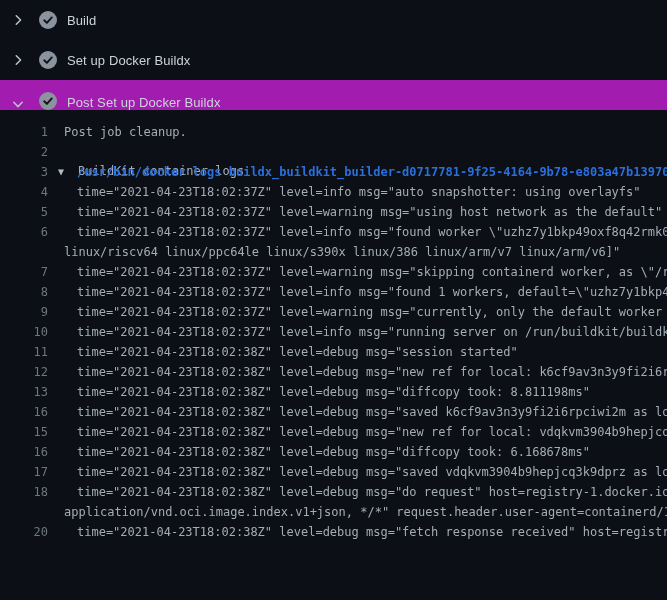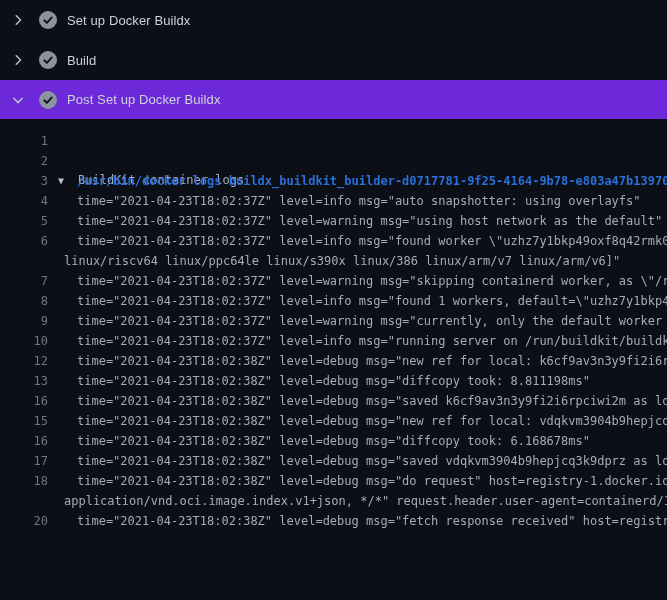--- a/index.html
+++ b/index.html
@@ -9,21 +9,21 @@
     font-family: "Liberation Sans", sans-serif;
   }
   .viewer { width: 667px; height: 600px; overflow: hidden; }
 
   
   .step-row {
     display: flex; align-items: center;
     height: 40px; padding-left: 12px;
     cursor: pointer;
   }
-  .step-row.expanded { background: #6d28d9; height: 39px; }
+  .step-row.expanded { background: #a21caf; height: 30px; align-items: flex-end; }
   .chev { width: 12px; height: 12px; flex: none; display: block; }
   .status { width: 18px; height: 18px; flex: none; margin-left: 15px; }
   .step-label {
     margin-left: 10px;
     font-size: 13px; color: #ccd3da; letter-spacing: .1px;
   }
 
   
   .log-area {
     padding-top: 12px;
@@ -52,48 +52,49 @@
   <div id="steps">
       <div class="step-row">
     <svg class="chev chev-right" viewBox="0 0 12 12" fill="none">
           <path d="M4.3 1.8 L8.6 6 L4.3 10.2" stroke="#b6bfc9" stroke-width="1.6" stroke-linecap="round" stroke-linejoin="round"></path>
         </svg>
 
     <svg class="status" viewBox="0 0 18 18">
           <circle cx="9" cy="9" r="9" fill="#8b949e"></circle>
           <path d="M5.2 9.3 L7.9 11.9 L12.8 6.4" stroke="#11151b" stroke-width="1.9" fill="none" stroke-linecap="round" stroke-linejoin="round"></path>
         </svg>
-    <span class="step-label">Set up Docker Buildx</span>
+    <span class="step-label">Build</span>
   </div>
       <div class="step-row">
     <svg class="chev chev-right" viewBox="0 0 12 12" fill="none">
           <path d="M4.3 1.8 L8.6 6 L4.3 10.2" stroke="#b6bfc9" stroke-width="1.6" stroke-linecap="round" stroke-linejoin="round"></path>
         </svg>
 
     <svg class="status" viewBox="0 0 18 18">
           <circle cx="9" cy="9" r="9" fill="#8b949e"></circle>
           <path d="M5.2 9.3 L7.9 11.9 L12.8 6.4" stroke="#11151b" stroke-width="1.9" fill="none" stroke-linecap="round" stroke-linejoin="round"></path>
         </svg>
-    <span class="step-label">Build</span>
+    <span class="step-label">Set up Docker Buildx</span>
   </div>
       <div class="step-row expanded">
 
     <svg class="chev chev-down" viewBox="0 0 12 12" fill="none">
           <path d="M1.8 4.3 L6 8.6 L10.2 4.3" stroke="#b6bfc9" stroke-width="1.6" stroke-linecap="round" stroke-linejoin="round"></path>
         </svg>
     <svg class="status" viewBox="0 0 18 18">
           <circle cx="9" cy="9" r="9" fill="#8b949e"></circle>
           <path d="M5.2 9.3 L7.9 11.9 L12.8 6.4" stroke="#11151b" stroke-width="1.9" fill="none" stroke-linecap="round" stroke-linejoin="round"></path>
         </svg>
     <span class="step-label">Post Set up Docker Buildx</span>
   </div>
     </div>
   <div id="log" class="log-area">
       <div class="log-line">
     <span class="log-num">1</span>
+    <span class="log-text pad-top">Post job cleanup.</span>
   </div>
       <div class="log-line">
     <span class="log-num">2</span>
     <span class="log-text pad-group"><span class="group-marker">▼</span>BuildKit container logs</span>
   </div>
       <div class="log-line cmd">
     <span class="log-num">3</span>
     <span class="log-text pad-in">/usr/bin/docker logs buildx_buildkit_builder-d0717781-9f25-4164-9b78-e803a47b13970</span>
   </div>
       <div class="log-line">
@@ -122,20 +123,24 @@
   </div>
       <div class="log-line">
     <span class="log-num">9</span>
     <span class="log-text pad-in">time="2021-04-23T18:02:37Z" level=warning msg="currently, only the default worker ca</span>
   </div>
       <div class="log-line">
     <span class="log-num">10</span>
     <span class="log-text pad-in">time="2021-04-23T18:02:37Z" level=info msg="running server on /run/buildkit/buildkit</span>
   </div>
       <div class="log-line">
+    <span class="log-num">11</span>
+    <span class="log-text pad-in">time="2021-04-23T18:02:38Z" level=debug msg="session started"</span>
+  </div>
+      <div class="log-line">
     <span class="log-num">12</span>
     <span class="log-text pad-in">time="2021-04-23T18:02:38Z" level=debug msg="new ref for local: k6cf9av3n3y9fi2i6rpc</span>
   </div>
       <div class="log-line">
     <span class="log-num">13</span>
     <span class="log-text pad-in">time="2021-04-23T18:02:38Z" level=debug msg="diffcopy took: 8.811198ms"</span>
   </div>
       <div class="log-line">
     <span class="log-num">16</span>
     <span class="log-text pad-in">time="2021-04-23T18:02:38Z" level=debug msg="saved k6cf9av3n3y9fi2i6rpciwi2m as loca</span>

